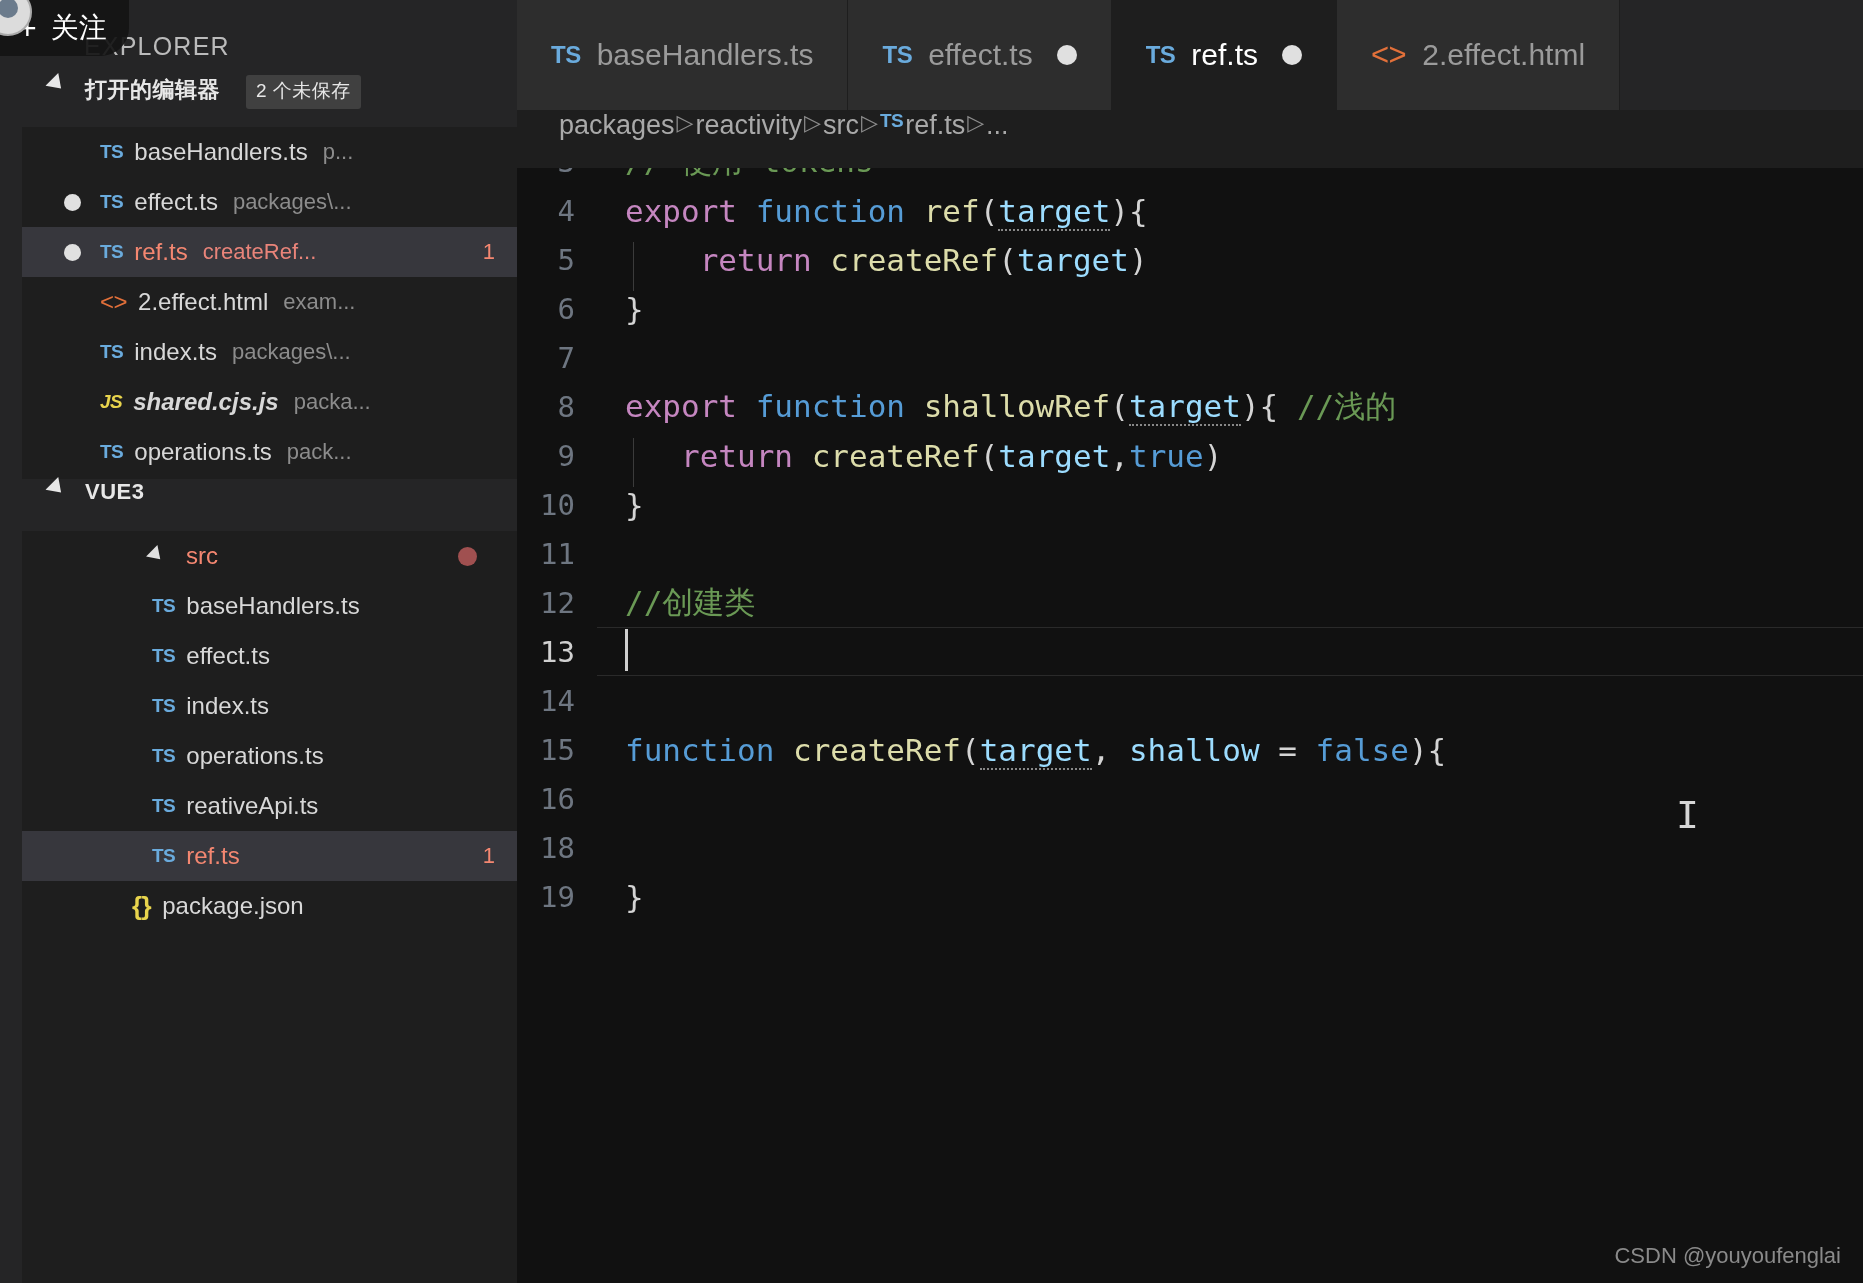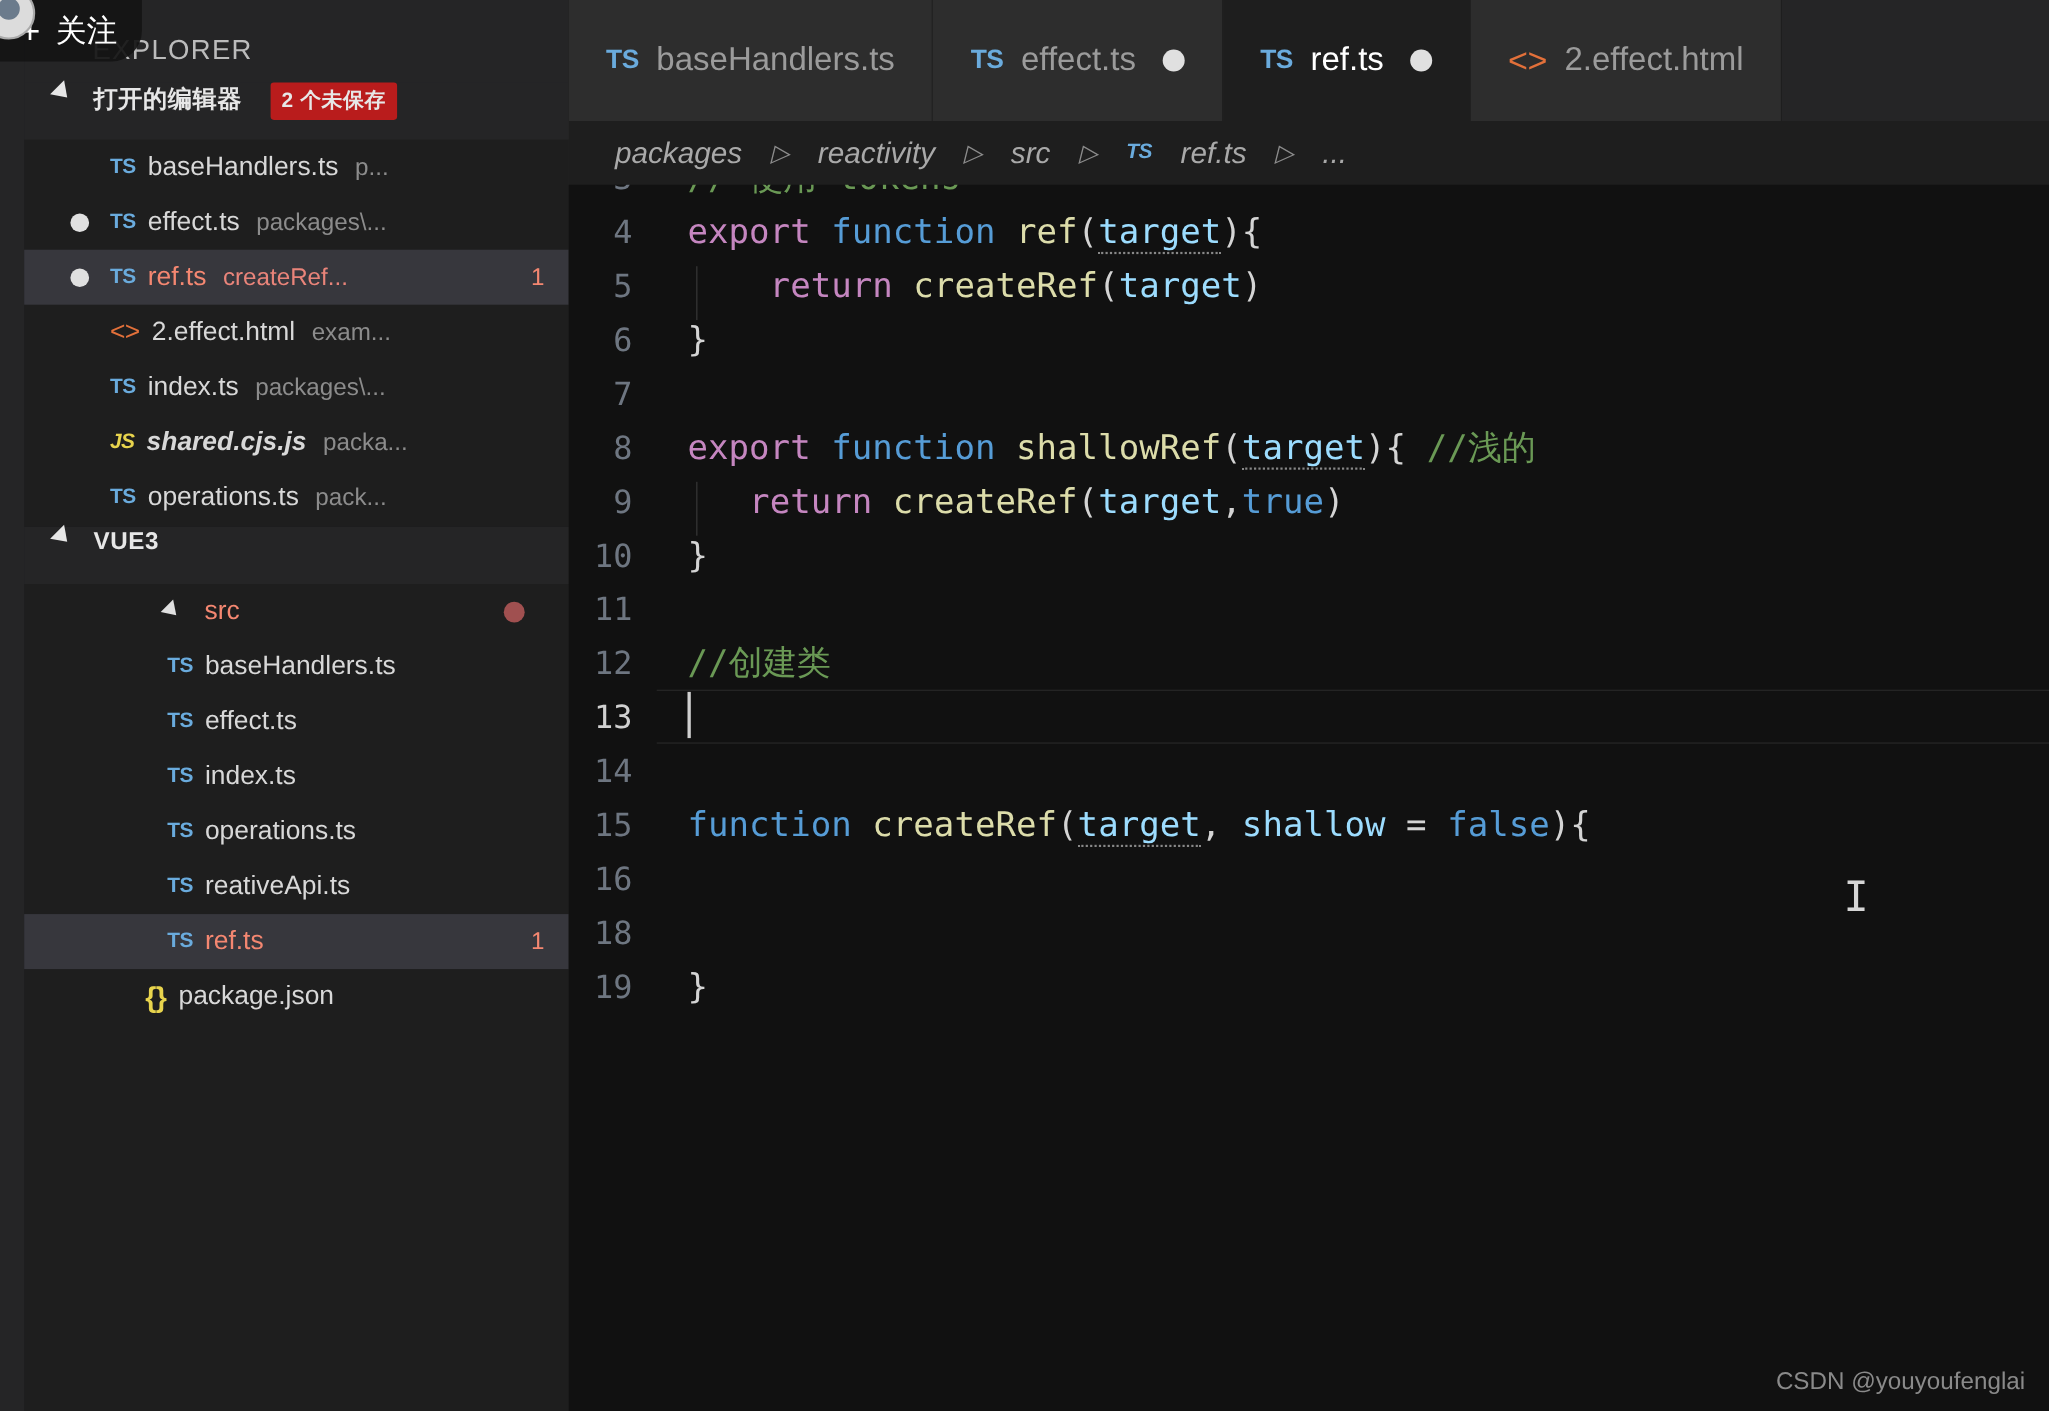--- a/index.html
+++ b/index.html
@@ -49,24 +49,24 @@
   .twisty {
     width: 0; height: 0;
     border-left: 13px solid #e7e7e7;
     border-top: 9px solid transparent;
     border-bottom: 9px solid transparent;
     transform: rotate(45deg);
     flex: 0 0 auto;
     margin-right: 2px;
   }
   .unsaved-badge {
-    background: #b91c1c;
+    background: #404040;
     color: #e7e7e7;
     font-size: 19px;
-    font-weight: bold;
+    font-weight: normal;
     padding: 3px 10px 5px;
     border-radius: 3px;
     margin-left: 6px;
   }
   .open-editors { background: #1e1e1e; padding-bottom: 2px; }
   .row {
     height: 50px;
     display: flex; align-items: center;
     padding-left: 78px;
     gap: 11px;
@@ -137,28 +137,27 @@
   }
   .tab.active { background: #1e1e1e; color: #ffffff; }
   .tab .ficon { font-size: 24px; }
   .tab .html-icon { font-size: 31px; }
   .tab .dirty {
     width: 20px; height: 20px; border-radius: 50%;
     background: #e0e0e0; margin-left: 8px; flex: 0 0 auto;
   }
   .breadcrumbs {
     height: 58px; flex: 0 0 58px;
-    display: flex; align-items: center;
+    display: flex; 
     padding-left: 42px;
-    gap: 26px;
+    gap: 2px;
     color: #a9a9a9;
     font-size: 27px;
     background: #1e1e1e;
     white-space: nowrap;
-    font-style: italic;
   }
   .bc-sep { color: #8c8c8c; font-size: 22px; }
 
   
   .code-area {
     flex: 1; position: relative;
     background: #111111;
     overflow: hidden;
     font-family: "DejaVu Sans Mono", "Liberation Mono", monospace;
   }

